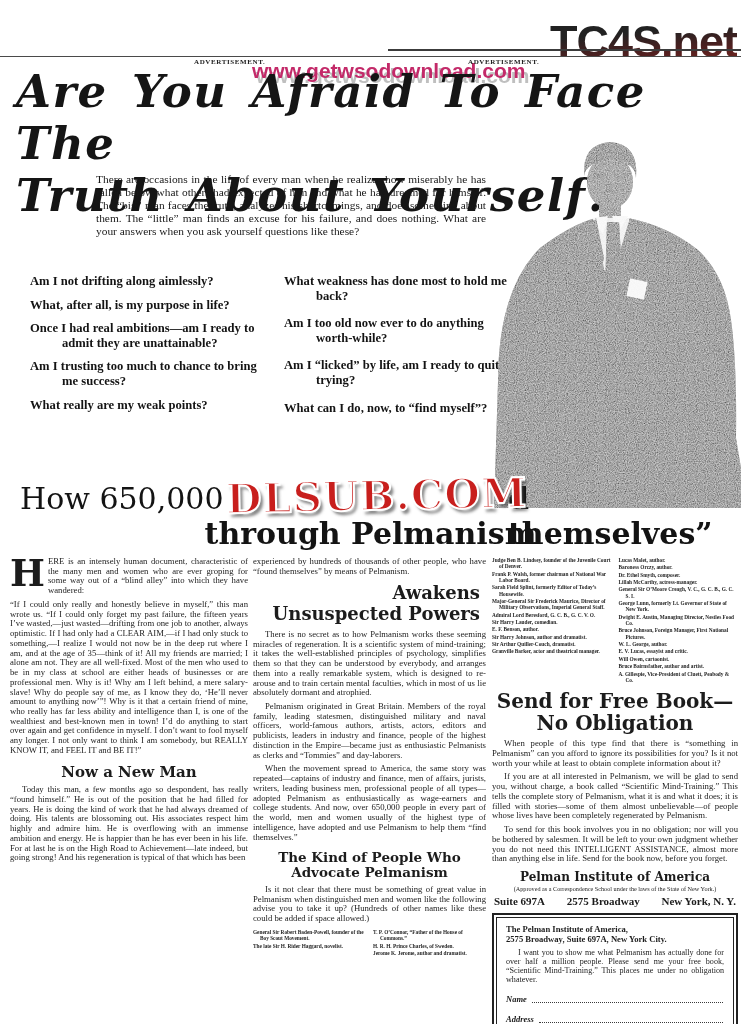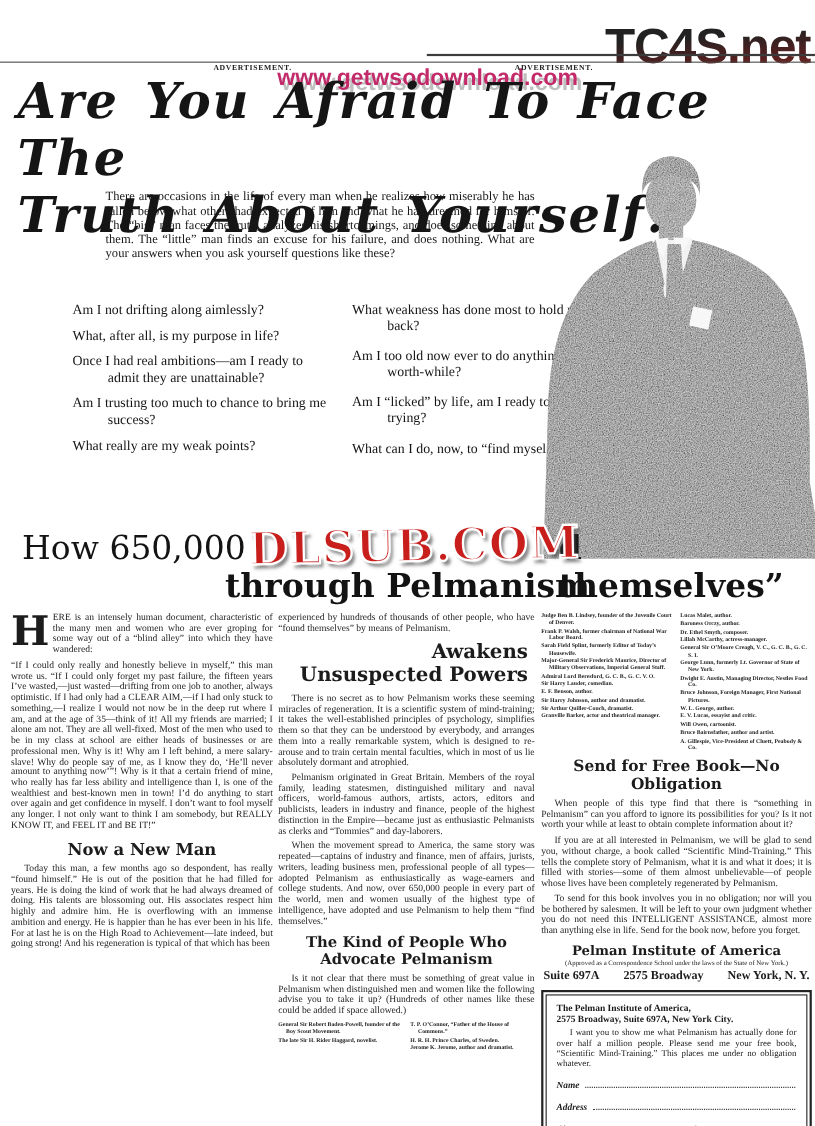--- a/index.html
+++ b/index.html
@@ -32,21 +32,21 @@
   
   .headline{position:absolute;top:66px;left:16px;width:712px;font-family:"DejaVu Serif",serif;
     font-style:italic;font-weight:bold;font-size:45px;line-height:1.16;letter-spacing:1.5px;
     word-spacing:7px;color:#151515;}
 
   
   .intro{position:absolute;top:173px;left:96px;width:390px;font-size:11.4px;line-height:1.13;
     text-align:justify;color:#181818;}
 
   
-  .q-col{position:absolute;top:274px;font-weight:normal;font-size:12.6px;line-height:1.16;color:#141414;margin-left:36px;}
+  .q-col{position:absolute;top:274px;font-weight:bold;font-size:12.6px;line-height:1.16;color:#141414;}
   .q-col.left{left:30px;width:240px;}
   .q-col.right{left:284px;width:226px;}
   .q{padding-left:32px;text-indent:-32px;margin-bottom:9px;}
   .q-col.right .q{margin-bottom:13px;}
 
   
   .photo{position:absolute;top:138px;left:492px;width:249px;height:370px;}
 
   
   .banner-prefix{position:absolute;top:481px;left:20px;font-family:"DejaVu Serif",serif;
@@ -230,21 +230,21 @@
         <div class="nm">George Lunn, formerly Lt. Governor of State of New York.</div>
         <div class="nm">Dwight E. Austin, Managing Director, Nestles Food Co.</div>
         <div class="nm">Bruce Johnson, Foreign Manager, First National Pictures.</div>
         <div class="nm">W. L. George, author.</div>
         <div class="nm">E. V. Lucas, essayist and critic.</div>
         <div class="nm">Will Owen, cartoonist.</div>
         <div class="nm">Bruce Bairnsfather, author and artist.</div>
         <div class="nm">A. Gillespie, Vice-President of Cluett, Peabody &amp; Co.</div>
       </div>
     </div>
-    <div class="sub1" style="font-size:14px;margin-top:4px;text-align:center;">Send for Free Book—No Obligation</div>
+    <div class="sub1" style="font-size:20px;margin-top:4px;text-align:center;">Send for Free Book—No Obligation</div>
     <p class="ind">When people of this type find that there is “something in Pelmanism” can you afford to ignore its possibilities for you?  Is it not worth your while at least to obtain complete information about it?</p>
     <p class="ind">If you are at all interested in Pelmanism, we will be glad to send you, without charge, a book called “Scientific Mind-Training.”  This tells the complete story of Pelmanism, what it is and what it does; it is filled with stories—some of them almost unbelievable—of people whose lives have been completely regenerated by Pelmanism.</p>
     <p class="ind">To send for this book involves you in no obligation; nor will you be bothered by salesmen.  It will be left to your own judgment whether you do not need this INTELLIGENT ASSISTANCE, almost more than anything else in life.  Send for the book now, before you forget.</p>
     <div class="institute">Pelman Institute of America</div>
     <div class="approved">(Approved as a Correspondence School under the laws of the State of New York.)</div>
     <div class="addr-row">
       <span>Suite 697A</span>
       <span>2575 Broadway</span>
       <span>New York, N. Y.</span>
     </div>

